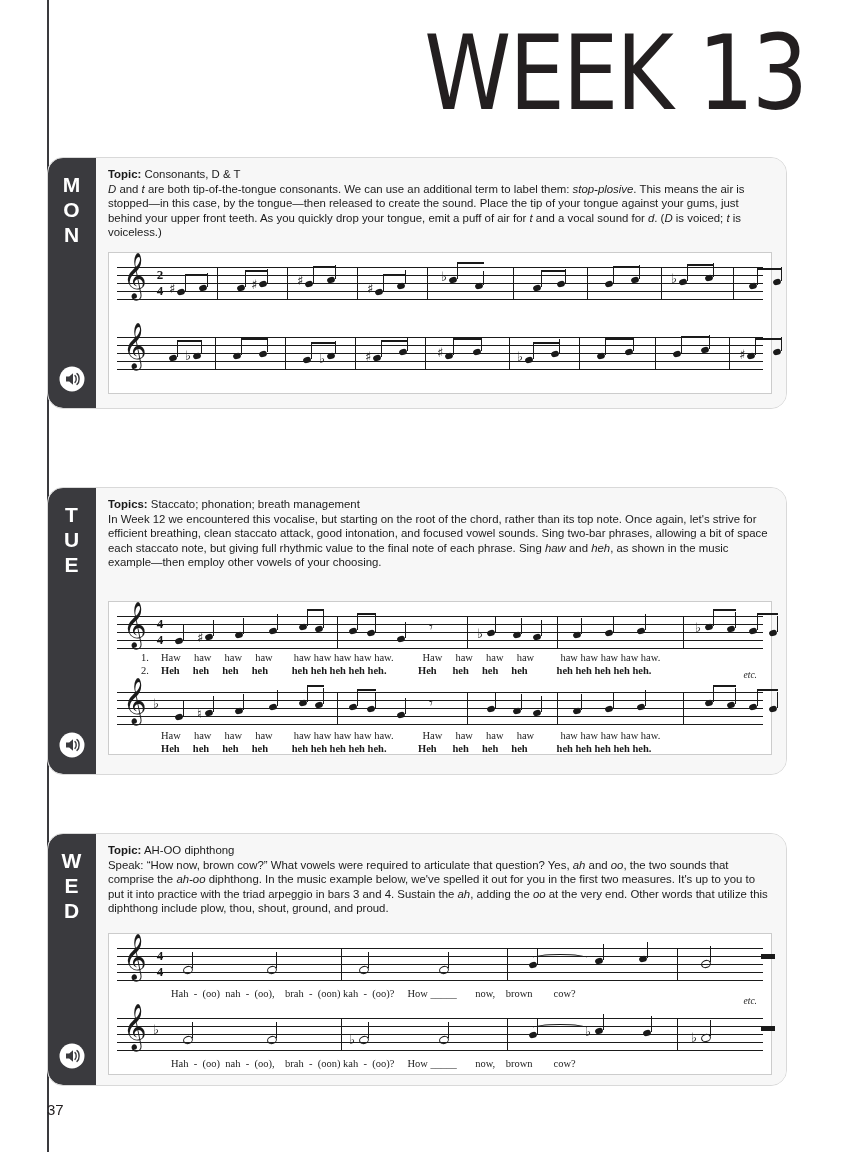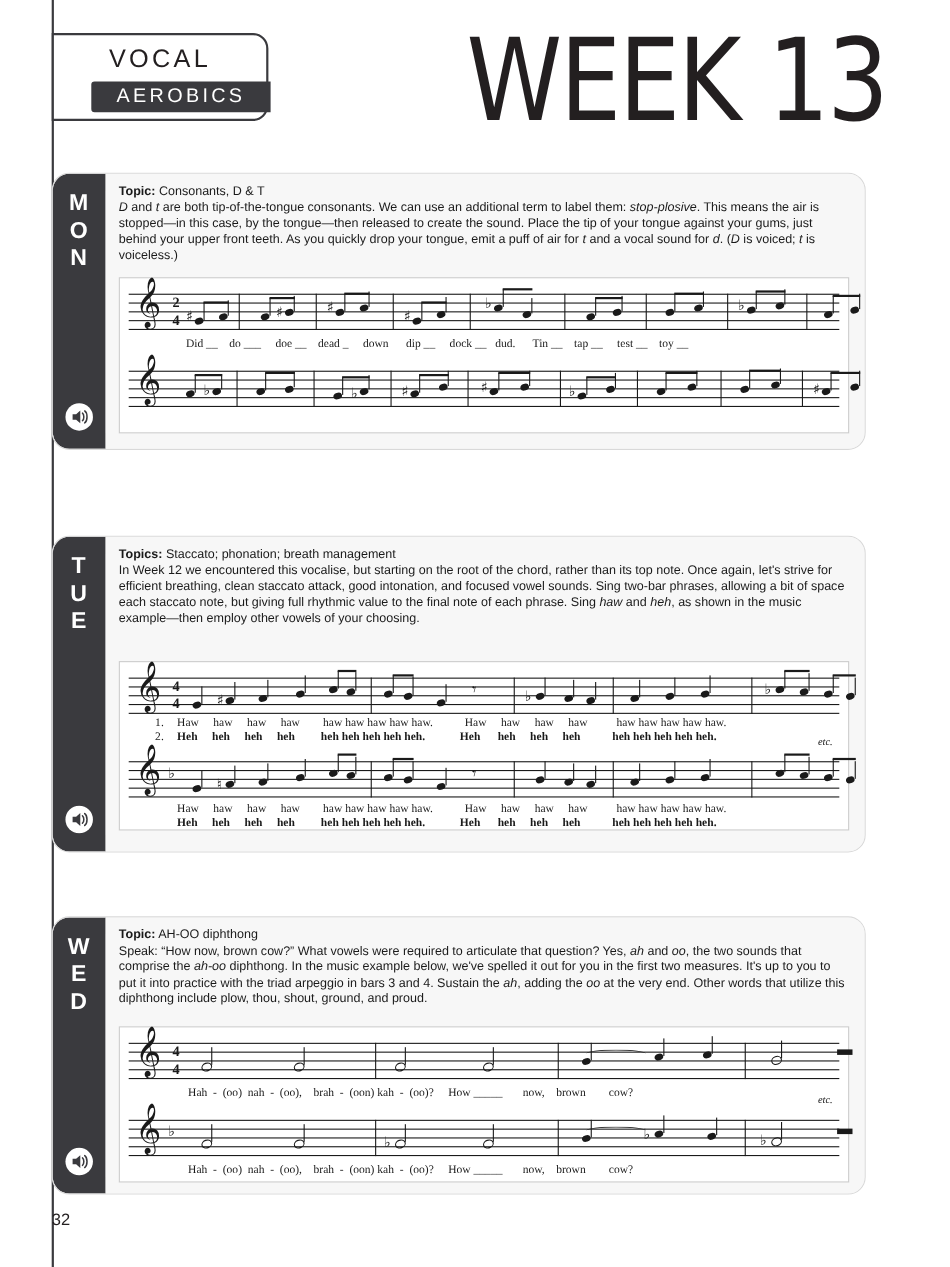--- a/index.html
+++ b/index.html
@@ -253,26 +253,20 @@
     font-size: 15px;
     color: #231f20;
   }
 </style>
 </head>
 <body>
 
 <div class="page">
   <div class="page-rule"></div>
 
-  <div class="logo-box">
-    <div class="logo-vocal">VOCAL</div>
-    <div class="logo-aerobics-bar">
-      <div class="logo-aerobics">AEROBICS</div>
-    </div>
-  </div>
   <div class="week-title">WEEK 13</div>
 
   <div class="card" id="card-mon" style="top:157px; height:252px;">
     <div class="daybar">
       <div class="letters">M<br>O<br>N</div>
       <svg class="speaker" viewBox="0 0 26 26">
         <circle cx="13" cy="13" r="12.5" fill="#ffffff"></circle>
         <path d="M7 10.5h3.2L14 7.2v11.6l-3.8-3.3H7z" fill="#3a3a3e"></path>
         <path d="M16 9.6c1.6 1.2 1.6 5.6 0 6.8" stroke="#3a3a3e" stroke-width="1.4" fill="none" stroke-linecap="round"></path>
         <path d="M18 7.6c2.8 2 2.8 8.8 0 10.8" stroke="#3a3a3e" stroke-width="1.4" fill="none" stroke-linecap="round"></path>
@@ -366,21 +360,20 @@
             <div class="beam" style="left:578px; top:11px; width:27px;"></div>
             <div class="accidental" style="left:562px; top:19px;">♭</div>
           </div>
           <div>
             <div class="notehead" style="left:640px; top:30px;"></div>
               <div class="stem" style="left:648px; top:16px; height:16px;"></div>
             <div class="notehead" style="left:664px; top:26px;"></div>
               <div class="stem" style="left:672px; top:14px; height:14px;"></div>
             <div class="beam" style="left:648px; top:15px; width:25px;"></div>
           </div>
-          <div class="lyrics" style="left:60px; top:54px;">Did __    do ___     doe __    dead _     down      dip __     dock __   dud.      Tin __    tap __     test __    toy __</div>
         </div>
 
         <div class="staffrow" style="height:70px;">
           <div class="staff-lines" style="top:14px; left:8px; right:8px;">
             <div style="top:0px"></div>
               <div style="top:8px"></div>
               <div style="top:16px"></div>
               <div style="top:24px"></div>
               <div style="top:32px"></div>
           </div>
@@ -746,14 +739,14 @@
             <div class="stem" style="left:601px; top:14px; height:16px;"></div>
             <div class="rest" style="left:652px; top:20px; width:14px; height:5px; background:#1a1a1a; font-size:0;"></div>
           </div>
           <div class="etc" style="right:14px; top:-10px;">etc.</div>
           <div class="lyrics" style="left:62px; top:52px;">Hah  -  (oo)  nah  -  (oo),    brah  -  (oon) kah  -  (oo)?     How _____       now,    brown        cow?</div>
         </div>
       </div>
     </div>
   </div>
 
-  <div class="pagenum">32</div>
+  <div class="pagenum">37</div>
 </div>
 
 </body></html>

